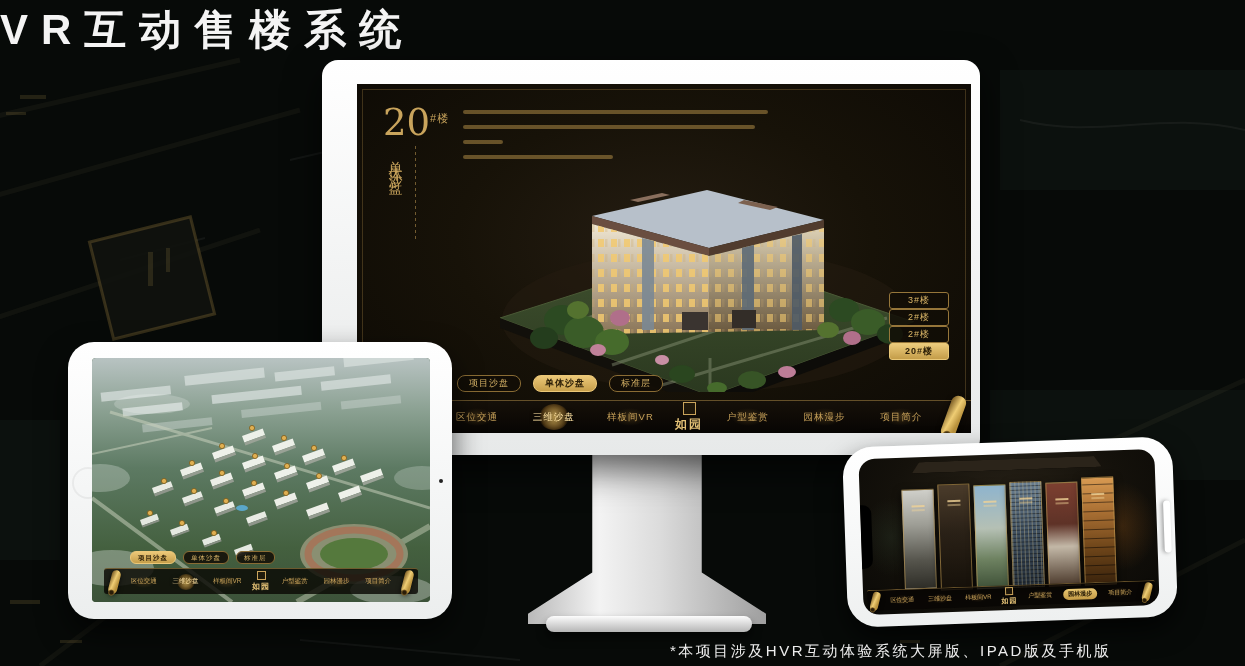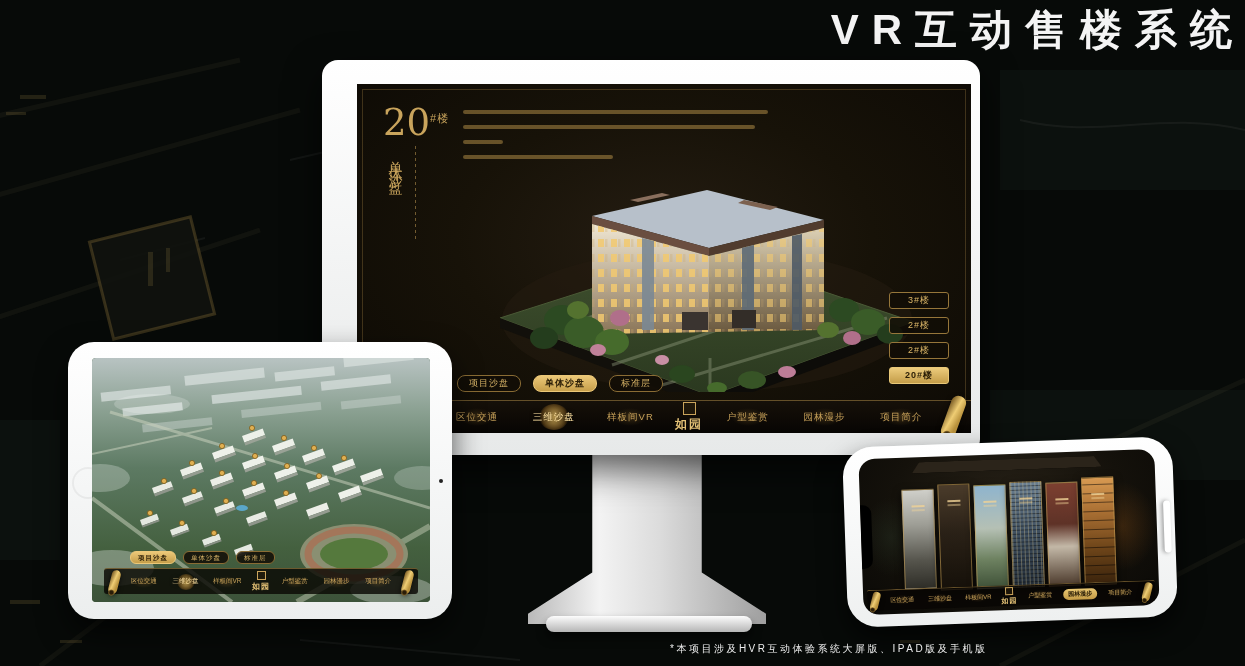--- a/index.html
+++ b/index.html
@@ -2,25 +2,25 @@
 <html><head>
 <meta charset="utf-8">
 <style>
   html,body{margin:0;padding:0;background:#000;}
   #stage{position:relative;width:1245px;height:666px;overflow:hidden;
          background:#070a08;font-family:"Liberation Sans",sans-serif;}
 
   .bg-map{position:absolute;left:0;top:0;z-index:0;}
 
   
-  .page-title{position:absolute;top:2px;left:0;width:100%;text-align:right;z-index:1;
+  .page-title{position:absolute;top:2px;left:0;width:100%;text-align:left;z-index:1;
     color:#f4f4f4;font-size:42px;font-weight:bold;letter-spacing:13px;
     font-family:"Liberation Sans",sans-serif;}
   .footnote{position:absolute;left:670px;top:642px;z-index:6;color:#ededed;
-    font-size:10px;letter-spacing:2.5px;}
+    font-size:15px;letter-spacing:2.5px;}
 
   
   .monitor-stand{position:absolute;left:528px;top:452px;width:238px;height:172px;z-index:1;
     background:linear-gradient(90deg,#b9b9b9,#f3f3f3 30%,#dcdcdc 55%,#9f9f9f);
     clip-path:polygon(27% 0,73% 0,73% 70%,100% 94%,100% 100%,0 100%,0 94%,27% 70%);}
   .monitor-base{position:absolute;left:546px;top:616px;width:206px;height:16px;z-index:1;
     border-radius:8px;background:linear-gradient(#fdfdfd,#b5b5b5);
     box-shadow:0 6px 10px rgba(0,0,0,.6);}
   .monitor-frame{position:absolute;left:322px;top:60px;width:658px;height:395px;z-index:2;
     background:linear-gradient(#ffffff,#e7e9e9);border-radius:16px;
@@ -36,21 +36,21 @@
   .bldg-sub{margin-top:8px;margin-left:4px;writing-mode:vertical-rl;font-size:14px;
     letter-spacing:7px;color:#c9a45c;}
   .bldg-engline{position:absolute;left:58px;top:62px;width:1px;height:96px;
     background:repeating-linear-gradient(180deg,rgba(190,152,80,.55) 0 3px,transparent 3px 6px);}
 
   
   .desc{position:absolute;left:106px;top:26px;}
   .desc-line{height:4px;border-radius:2px;background:rgba(186,148,74,.5);margin-bottom:11px;}
 
   
-  .floor-btns{position:absolute;right:22px;top:208px;display:flex;flex-direction:column;gap:8px;}
+  .floor-btns{position:absolute;right:22px;top:208px;display:flex;flex-direction:column;gap:0;}
   .fbtn{width:58px;height:15px;line-height:15px;text-align:center;font-size:9px;letter-spacing:1px;
     color:#dcb768;background:rgba(18,13,6,.85);border:1px solid #96763a;border-radius:3px;cursor:pointer;}
   .fbtn.active{background:linear-gradient(#eccb7c,#c49d49);color:#2a1d06;font-weight:bold;border-color:#e9c878;}
 
   
   .subtabs{position:absolute;left:100px;bottom:41px;display:flex;gap:12px;}
   .pill{height:15px;line-height:15px;padding:0 11px;border-radius:8px;font-size:9px;letter-spacing:1px;
     color:#d6b266;background:rgba(18,13,6,.85);border:1px solid #8a6c34;cursor:pointer;}
   .pill.active{background:linear-gradient(#ecc878,#c69f4b);color:#2a1d06;font-weight:bold;border-color:#ecc878;}
 

